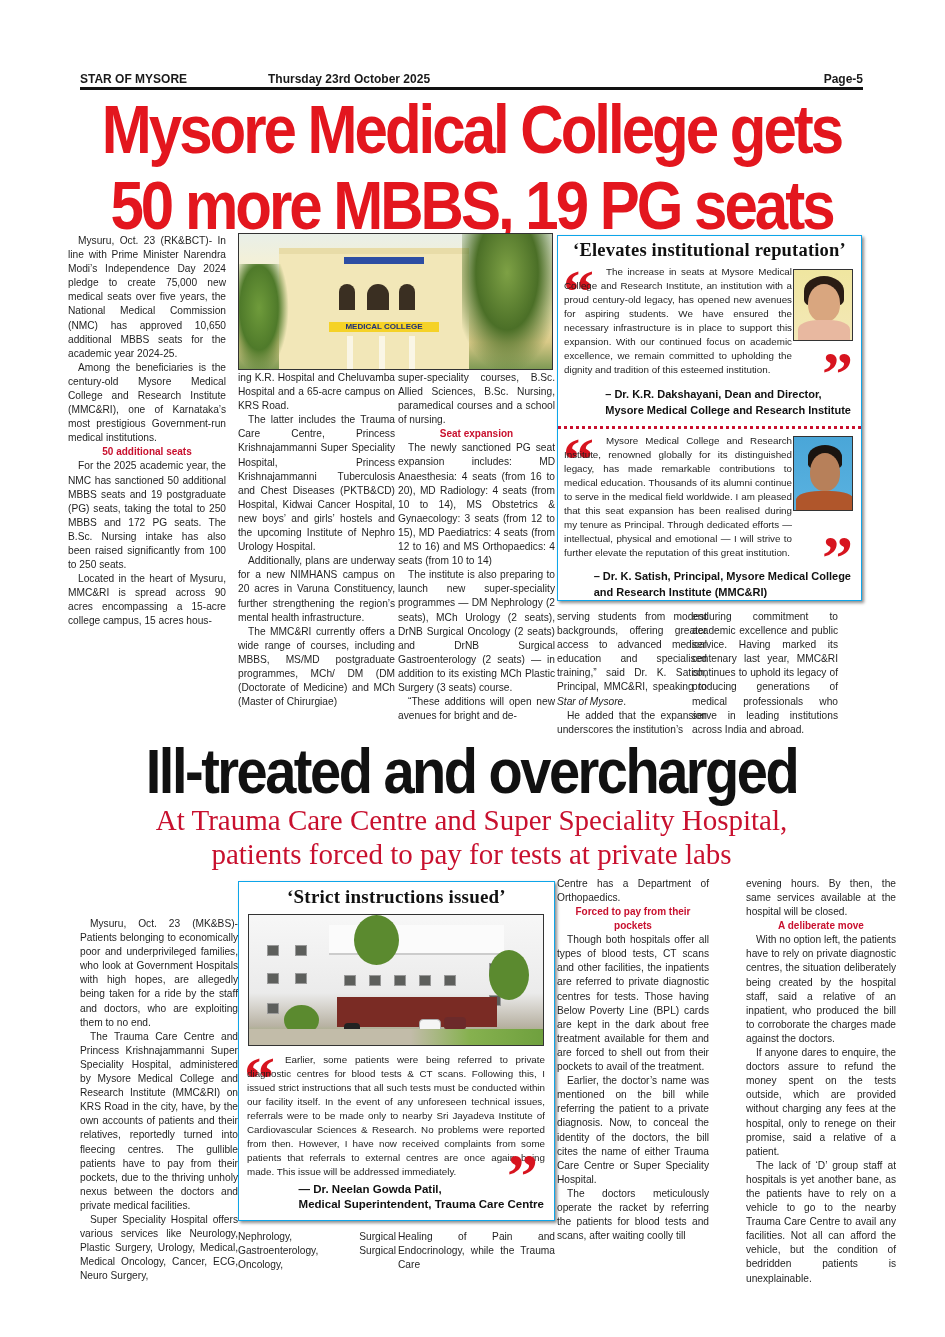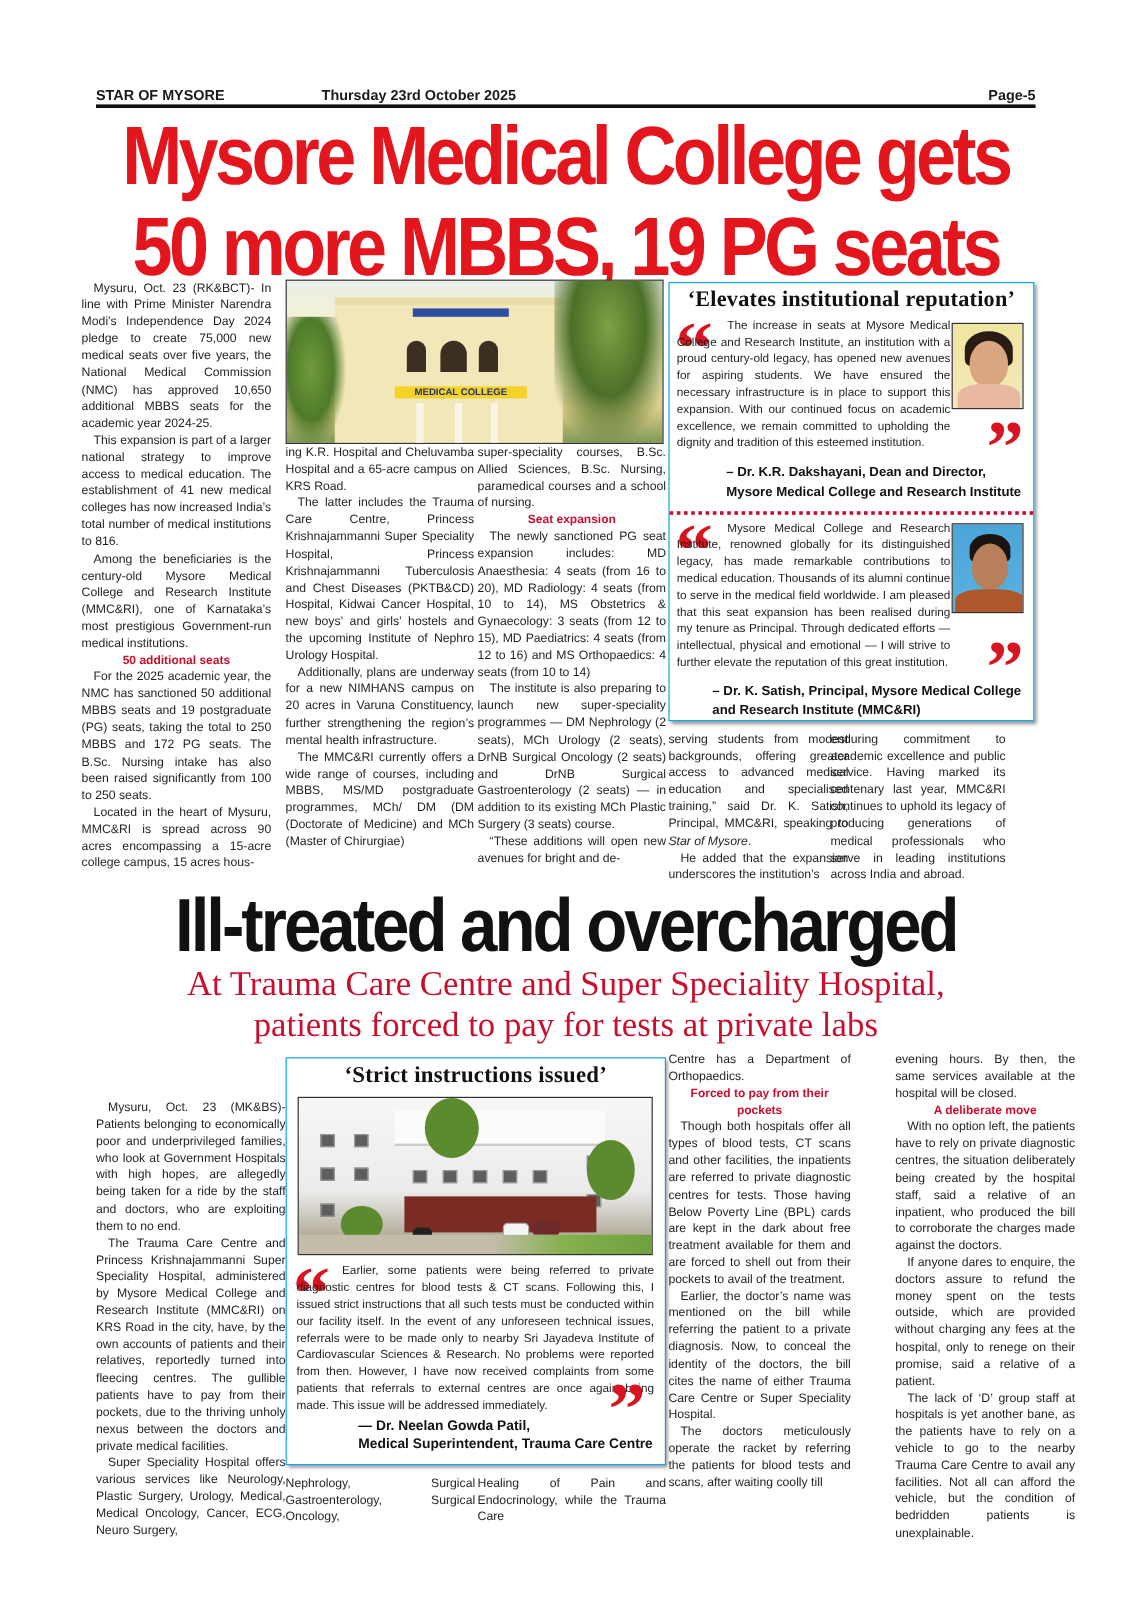--- a/index.html
+++ b/index.html
@@ -64,21 +64,20 @@
   <span class="mh-page">Page-5</span>
 </div>
 
 <div class="headline1">
   <div>Mysore Medical College gets</div>
   <div>50 more MBBS, 19 PG seats</div>
 </div>
 
 <div class="col" style="left:68px; top:234px; width:158px;">
   <p>Mysuru, Oct. 23 (RK&amp;BCT)- In line with Prime Minister Narendra Modi’s Independence Day 2024 pledge to create 75,000 new medical seats over five years, the National Medical Commission (NMC) has approved 10,650 additional MBBS seats for the academic year 2024-25.</p>
-  <p>This expansion is part of a larger national strategy to improve access to medical education. The establishment of 41 new medical colleges has now increased India’s total number of medical institutions to 816.</p>
   <p>Among the beneficiaries is the century-old Mysore Medical College and Research Institute (MMC&amp;RI), one of Karnataka’s most prestigious Government-run medical institutions.</p>
   <p class="subhead">50 additional seats</p>
   <p>For the 2025 academic year, the NMC has sanctioned 50 additional MBBS seats and 19 postgraduate (PG) seats, taking the total to 250 MBBS and 172 PG seats. The B.Sc. Nursing intake has also been raised significantly from 100 to 250 seats.</p>
   <p>Located in the heart of Mysuru, MMC&amp;RI is spread across 90 acres encompassing a 15-acre college campus, 15 acres hous-</p>
 </div>
 
 <div class="photo photo-mmc">
   <div class="bldg">
     <div class="banner"></div>
     <div class="arch" style="left:60px;"></div>

